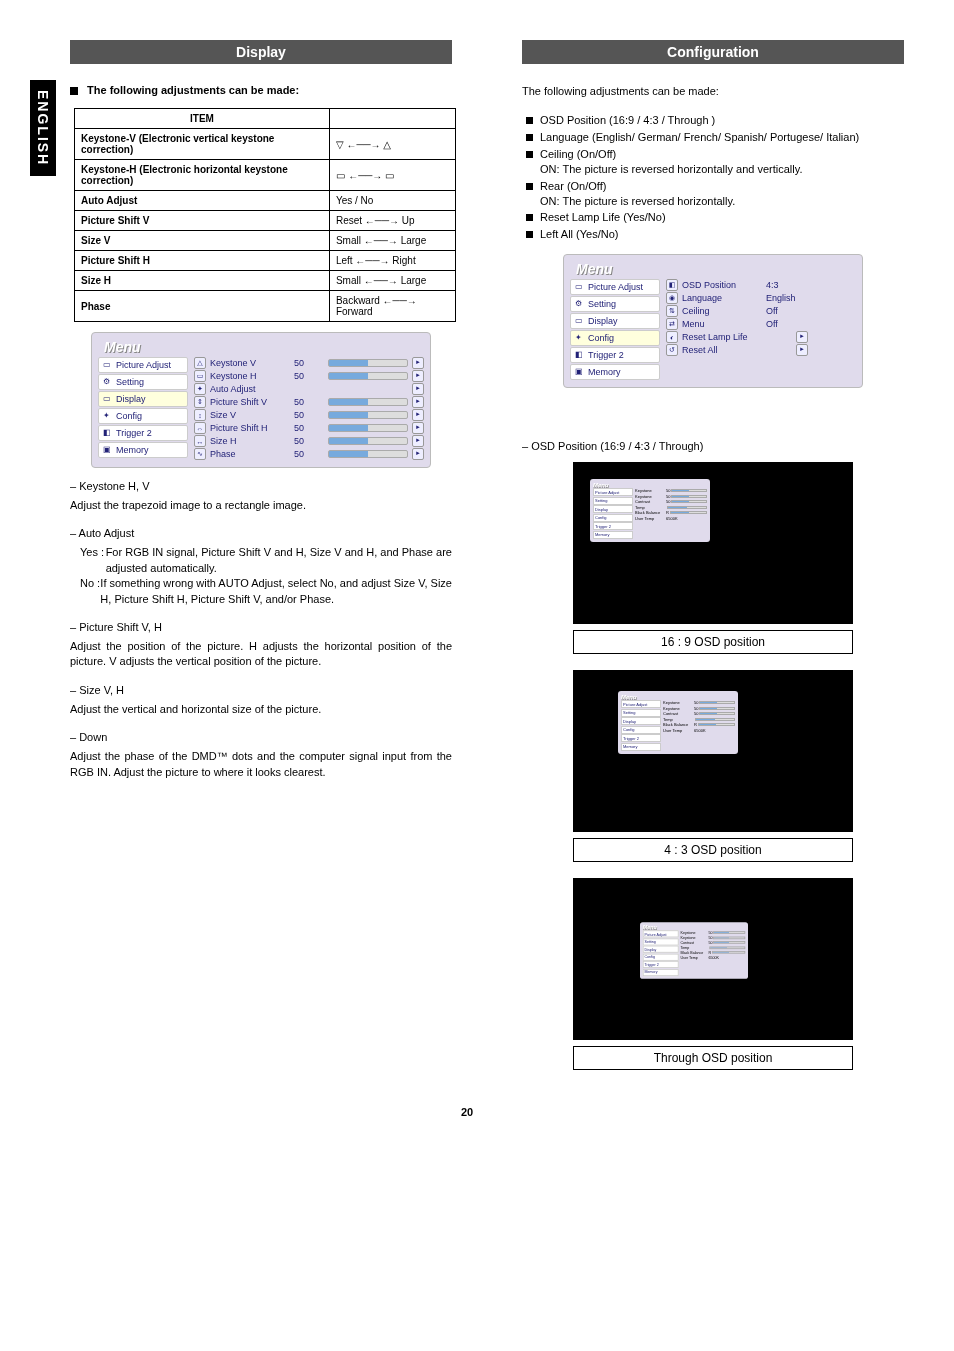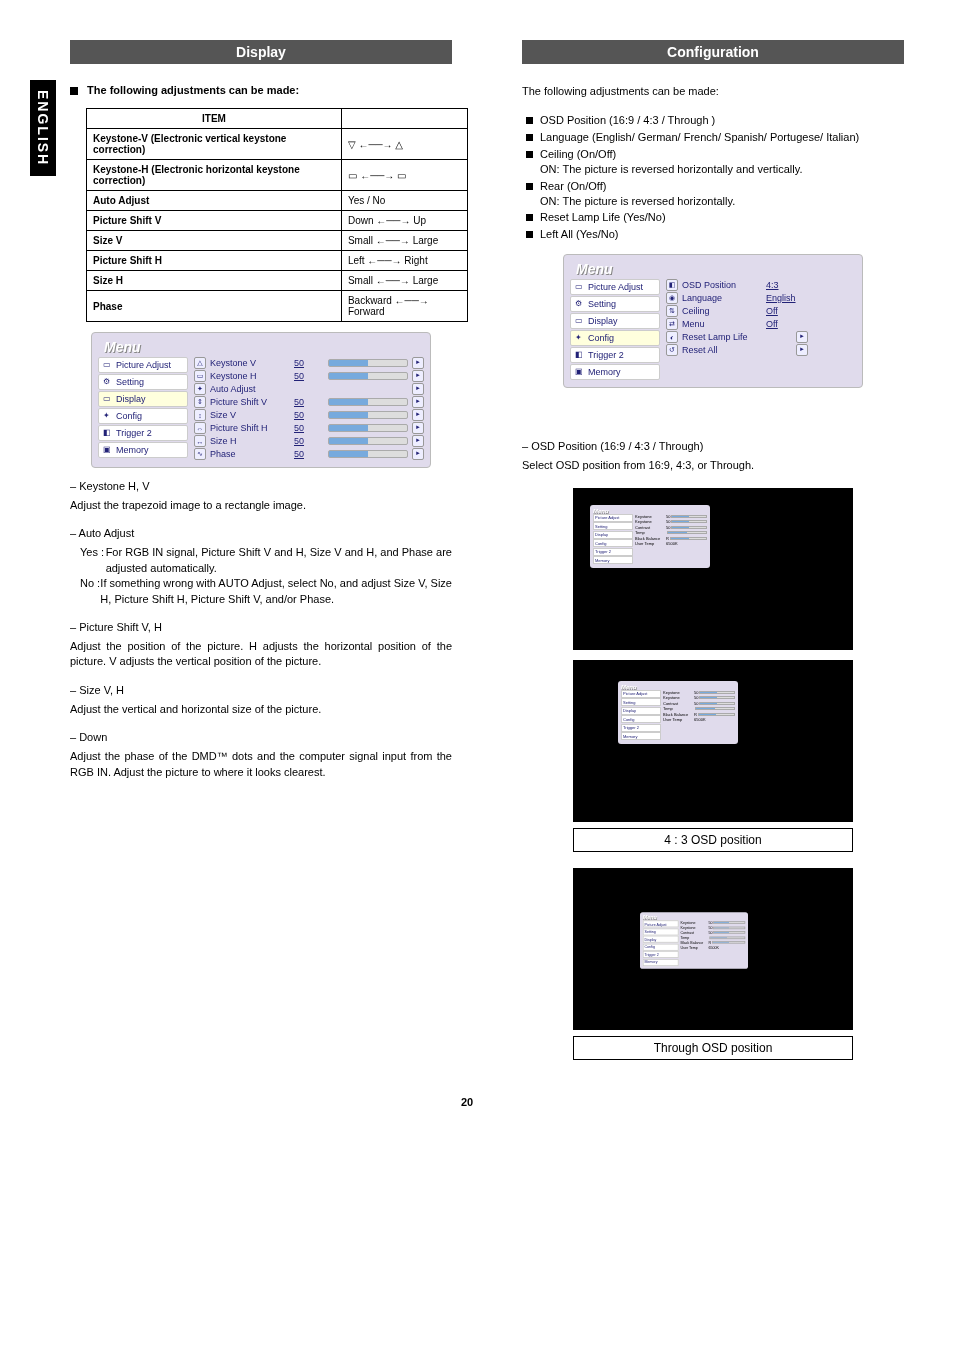--- a/index.html
+++ b/index.html
@@ -49,21 +49,21 @@
   .bullet-sq {
     display: inline-block;
     width: 8px; height: 8px;
     background: #000;
     margin-right: 6px;
     vertical-align: middle;
   }
   table.item-table {
     border-collapse: collapse;
     width: 100%;
-    margin: 8px 0 10px 16px;
+    margin: 8px 0 10px 4px;
   }
   table.item-table td, table.item-table th {
     border: 1px solid #000;
     padding: 4px 6px;
     font-size: 10px;
     text-align: left;
   }
   table.item-table th.center { text-align: center; }
   .arrow-cell { text-align: center; }
   .menu-box {
@@ -121,21 +121,21 @@
     width: 12px; height: 12px;
     border: 1px solid #999;
     border-radius: 2px;
     background: #eef;
     display: inline-flex;
     align-items: center;
     justify-content: center;
     font-size: 7px;
   }
   .mc-label { width: 80px; }
-  .mc-val { width: 30px; text-decoration: underline; }
+  .mc-val { width: 30px; }
   .mc-slider {
     flex: 1;
     height: 8px;
     background: linear-gradient(to right, #7ad, #7ad 50%, #ddd 50%);
     border: 1px solid #aaa;
     border-radius: 2px;
   }
   .mc-btn {
     width: 12px; height: 12px;
     background: #eef;
@@ -251,21 +251,21 @@
       <tr>
             <td><b>Keystone-H (Electronic horizontal keystone correction)</b></td>
             <td class="arrow-cell">▭ ←──→ ▭</td>
           </tr>
       <tr>
             <td><b>Auto Adjust</b></td>
             <td class="arrow-cell">Yes / No</td>
           </tr>
       <tr>
             <td><b>Picture Shift V</b></td>
-            <td class="arrow-cell">Down ←──→ Up</td>
+            <td class="arrow-cell">Reset ←──→ Up</td>
           </tr>
       <tr>
             <td><b>Size V</b></td>
             <td class="arrow-cell">Small ←──→ Large</td>
           </tr>
       <tr>
             <td><b>Picture Shift H</b></td>
             <td class="arrow-cell">Left ←──→ Right</td>
           </tr>
       <tr>
@@ -468,21 +468,20 @@
               <span class="mc-label" style="width:110px">Reset All</span>
               <span class="mc-btn">▸</span>
             </div>
         </div>
       </div>
     </div>
 
     <div style="height:30px"></div>
 
     <div class="dash-head">– OSD Position (16:9 / 4:3 / Through)</div>
-    <div class="para">Select OSD position from 16:9, 4:3, or Through.</div>
 
     <div class="osd-preview pos-169">
       <div class="inner">
         <div class="mini-menu">
           <div class="mt">Menu</div>
           <div class="mr">
             <div class="ms">
                 <div>Picture Adjust</div>
                 <div>Setting</div>
                 <div>Display</div>
@@ -518,20 +517,21 @@
                 </div>
                 <div>
                   <span style="width:30px">User Temp</span>
                   <span>6500K</span>
                 </div>
               </div>
           </div>
         </div>
       </div>
     </div>
+    <div class="osd-caption">16 : 9  OSD position</div>
 
     <div class="osd-preview pos-43">
       <div class="inner">
         <div class="active-area"></div>
         <div class="mini-menu" style="left:34px;">
           <div class="mt">Menu</div>
           <div class="mr">
             <div class="ms">
                 <div>Picture Adjust</div>
                 <div>Setting</div>

